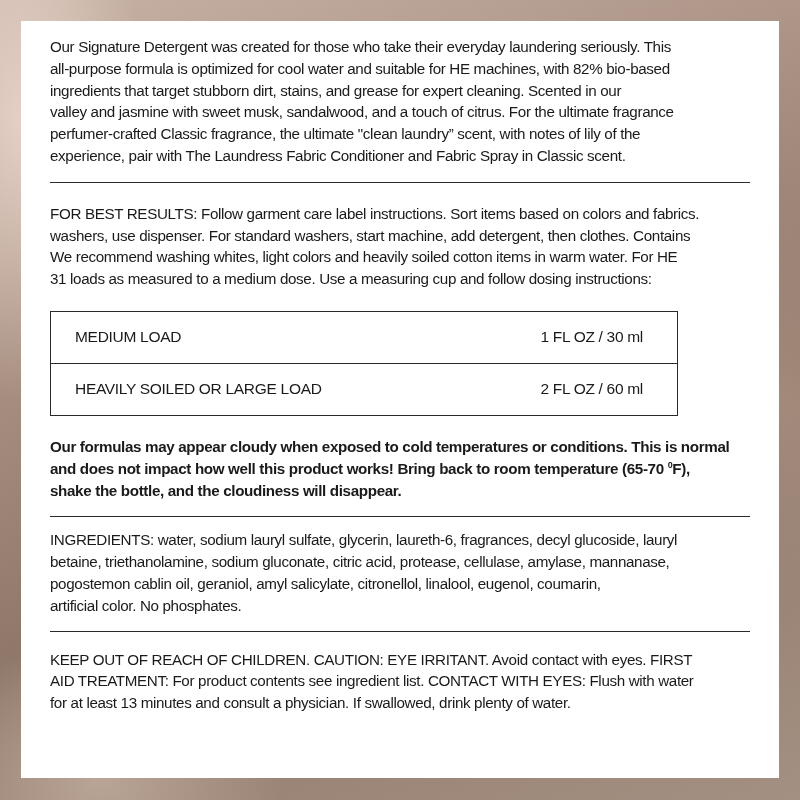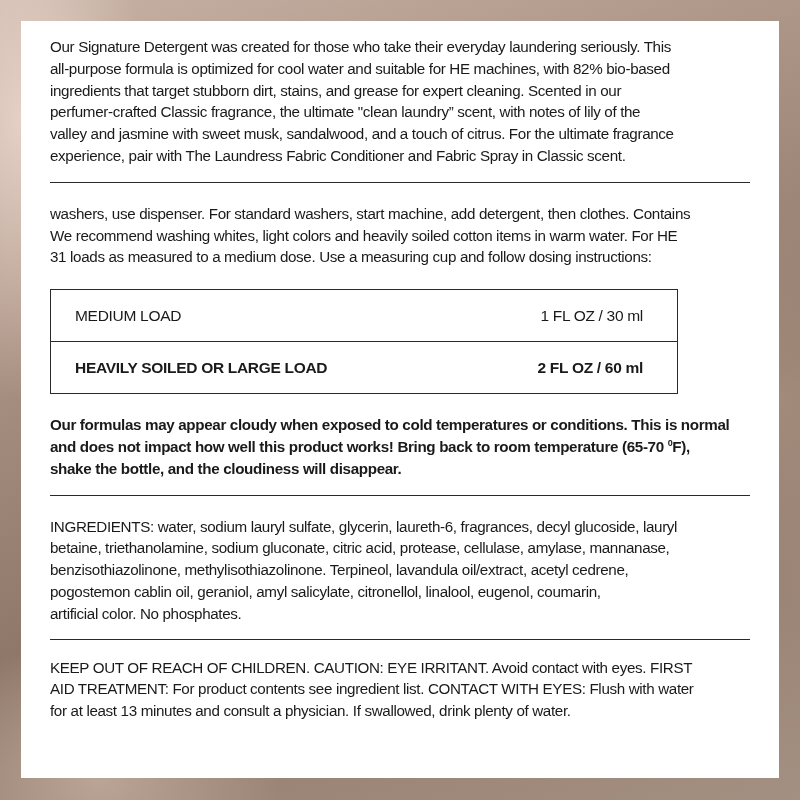--- a/index.html
+++ b/index.html
@@ -28,45 +28,46 @@
     .sec1 { margin-top: 0; }
     .rule1 { margin-top: 15px; }
     .sec2 { margin-top: 20px; }
     .dose-table {
       margin-top: 21px; border: 1.3px solid #2a2a2a; width: 628px; box-sizing: border-box;
     }
     .dose-row {
       display: flex; justify-content: space-between; align-items: center;
       height: 51px; padding: 0 34px 0 24px; font-size: 15.5px; letter-spacing: -0.3px;
     }
-    .dose-row + .dose-row { border-top: 1.3px solid #2a2a2a; font-weight: bold; }
+    .dose-row + .dose-row { border-top: 1.3px solid #2a2a2a; }
     .sec3 { margin-top: 20px; font-weight: bold; }
     .rule2 { margin-top: 15px; }
-    .sec4 { margin-top: 20px; }
+    .sec4 { margin-top: 12px; }
     .rule3 { margin-top: 14px; }
     .sec5 { margin-top: 17px; }
     sup { font-size: 9px; line-height: 0; vertical-align: 6px; }
   </style>
 </head>
 <body>
 
 <div class="card">
 
   <p class="para sec1">
     <span class="line">Our Signature Detergent was created for those who take their everyday laundering seriously. This</span>
     <span class="line">all-purpose formula is optimized for cool water and suitable for HE machines, with 82% bio-based</span>
     <span class="line">ingredients that target stubborn dirt, stains, and grease for expert cleaning. Scented in our</span>
+    <span class="line">valley and jasmine with sweet musk, sandalwood, and a touch of citrus. For the ultimate fragrance</span>
     <span class="line">perfumer-crafted Classic fragrance, the ultimate "clean laundry” scent, with notes of lily of the</span>
-    <span class="line">valley and jasmine with sweet musk, sandalwood, and a touch of citrus. For the ultimate fragrance</span>
     <span class="line">experience, pair with The Laundress Fabric Conditioner and Fabric Spray in Classic scent.</span>
   </p>
 
   <div class="rule rule1"></div>
 
   <p class="para sec2">
+    <span class="line">FOR BEST RESULTS: Follow garment care label instructions. Sort items based on colors and fabrics.</span>
     <span class="line">washers, use dispenser. For standard washers, start machine, add detergent, then clothes. Contains</span>
     <span class="line">We recommend washing whites, light colors and heavily soiled cotton items in warm water. For HE</span>
     <span class="line">31 loads as measured to a medium dose. Use a measuring cup and follow dosing instructions:</span>
   </p>
 
   <div class="dose-table">
     <div class="dose-row">
       <span>MEDIUM LOAD</span>
       <span>1 FL OZ / 30 ml</span>
     </div>
@@ -80,21 +81,20 @@
     <span class="line">Our formulas may appear cloudy when exposed to cold temperatures or conditions. This is normal</span>
     <span class="line"><span>and does not impact how well this product works! Bring back to room temperature (65-70 </span><sup>0</sup><span>F),</span></span>
     <span class="line">shake the bottle, and the cloudiness will disappear.</span>
   </p>
 
   <div class="rule rule2"></div>
 
   <p class="para sec4">
     <span class="line">INGREDIENTS: water, sodium lauryl sulfate, glycerin, laureth-6, fragrances, decyl glucoside, lauryl</span>
     <span class="line">betaine, triethanolamine, sodium gluconate, citric acid, protease, cellulase, amylase, mannanase,</span>
-    <span class="line">benzisothiazolinone, methylisothiazolinone. Terpineol, lavandula oil/extract, acetyl cedrene,</span>
     <span class="line">pogostemon cablin oil, geraniol, amyl salicylate, citronellol, linalool, eugenol, coumarin,</span>
     <span class="line">artificial color. No phosphates.</span>
   </p>
 
   <div class="rule rule3"></div>
 
   <p class="para sec5">
     <span class="line">KEEP OUT OF REACH OF CHILDREN. CAUTION: EYE IRRITANT.  Avoid contact with eyes. FIRST</span>
     <span class="line">AID TREATMENT: For product contents see ingredient list. CONTACT WITH EYES: Flush with water</span>
     <span class="line">for at least 13 minutes and consult a physician. If swallowed, drink plenty of water.</span>

